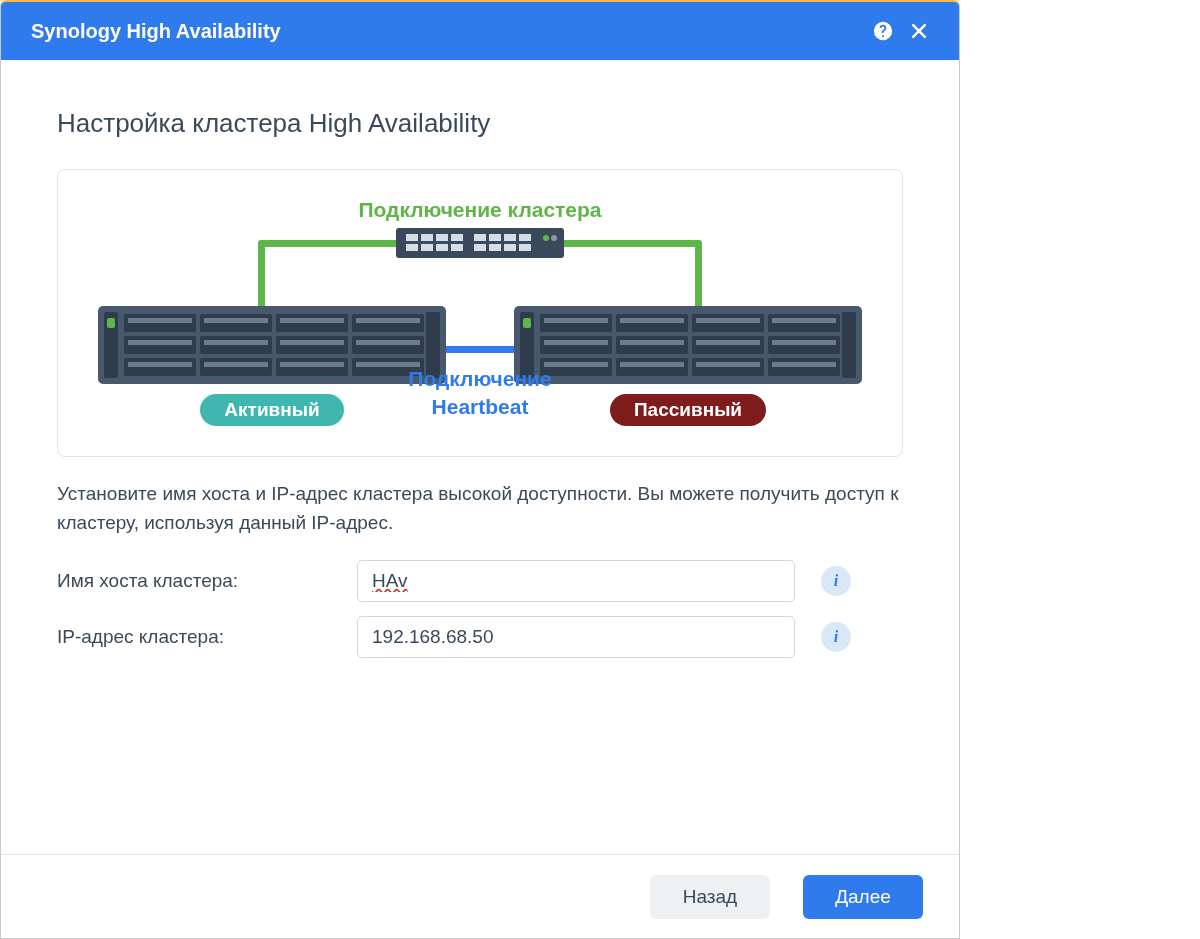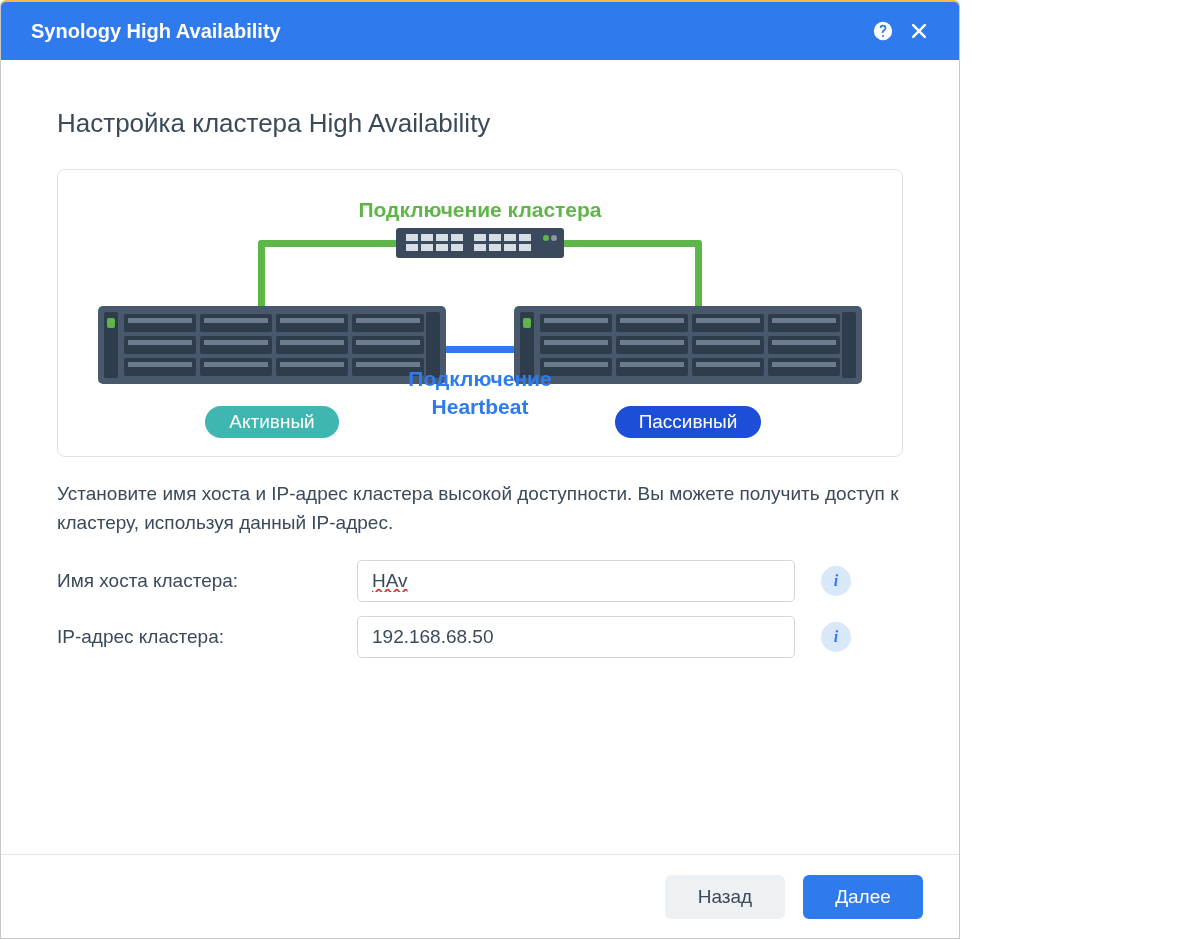--- a/index.html
+++ b/index.html
@@ -8,40 +8,40 @@
   .titlebar { height: 58px; background: #2f7bed; display: flex; align-items: center; padding: 0 22px 0 30px; color: #fff; }
   .titlebar .title { font-size: 20px; font-weight: 700; flex: 1; }
   .titlebar .tbtn { width: 36px; height: 36px; display: flex; align-items: center; justify-content: center; cursor: pointer; color: #fff; font-size: 24px; font-weight: 700; }
   .content { flex: 1; padding: 48px 56px 20px 56px; overflow: auto; }
   h1.page-title { font-size: 26px; font-weight: 400; color: #3b4a5a; margin-bottom: 30px; }
   .diagram-card { border: 1px solid #dfe3e8; border-radius: 8px; padding: 28px 30px 26px 30px; position: relative; height: 288px; }
   .cluster-label { text-align: center; font-size: 21px; font-weight: 700; color: #5fb648; }
   .switch { position: absolute; left: 50%; top: 58px; transform: translateX(-50%); }
   .servers-row { position: absolute; left: 0; right: 0; top: 136px; display: flex; justify-content: space-between; padding: 0 40px; }
   .server-col { width: 348px; display: flex; flex-direction: column; align-items: center; }
-  .badge { margin-top: 22px; padding: 5px 24px; border-radius: 18px; font-size: 19px; font-weight: 400; color: #fff; }
+  .badge { margin-top: 10px; padding: 5px 24px; border-radius: 18px; font-size: 19px; font-weight: 700; color: #fff; }
   .badge.active { background: #3fb7b0; }
-  .badge.passive { background: #1d4ed8; }
+  .badge.passive { background: #7f1d1d; }
   .hb-label { position: absolute; left: 50%; top: 195px; transform: translateX(-50%); text-align: center; color: #2f7bed; font-size: 21px; font-weight: 700; line-height: 1.35; }
   
   .cable-green { position: absolute; background: #5fb648; border-radius: 4px; }
   .cg-top-left  { height: 7px; top: 70px;  left: 200px; width: 290px; }
   .cg-top-right { height: 7px; top: 70px;  right: 200px; width: 290px; }
   .cg-left-v  { width: 7px; top: 70px; left: 200px; height: 72px; }
   .cg-right-v { width: 7px; top: 70px; right: 200px; height: 72px; }
   
   .cable-blue { position: absolute; background: #2f7bed; height: 7px; top: 176px; left: 386px; right: 386px; border-radius: 3px; }
   .description { margin-top: 22px; font-size: 19px; color: #3b4a5a; line-height: 1.55; }
   .form { margin-top: 22px; }
   .form-row { display: flex; align-items: center; margin-bottom: 14px; gap: 10px; }
   .form-row label { width: 290px; font-size: 19px; color: #3b4a5a; }
   .form-row input { width: 438px; height: 42px; border: 1px solid #cfd6dd; border-radius: 5px; padding: 0 14px; font-size: 19px; color: #3b4a5a; font-family: inherit; }
   .form-row input.invalid { text-decoration: underline wavy #d23a3a; text-decoration-skip-ink: none; }
   .info-btn { width: 30px; height: 30px; border-radius: 50%; background: #d9e8f8; color: #2f7bed; display: flex; align-items: center; justify-content: center; margin-left: 16px; font-style: italic; font-weight: 700; font-family: Georgia, serif; cursor: pointer; font-size: 16px; }
-  .footer { height: 84px; border-top: 1px solid #e3e6ea; display: flex; align-items: center; justify-content: flex-end; padding: 0 36px; gap: 18px; }
+  .footer { height: 84px; border-top: 1px solid #e3e6ea; display: flex; align-items: center; justify-content: flex-end; padding: 0 36px; gap: 33px; }
   .btn { height: 44px; min-width: 120px; padding: 0 30px; border-radius: 6px; font-size: 19px; font-weight: 500; display: flex; align-items: center; justify-content: center; cursor: pointer; border: none; }
   .btn.secondary { background: #eef1f4; color: #3b4a5a; }
   .btn.primary { background: #2f7bed; color: #fff; }
 </style>
 </head>
 <body>
 
 <div class="window">
 
   <div class="titlebar">

